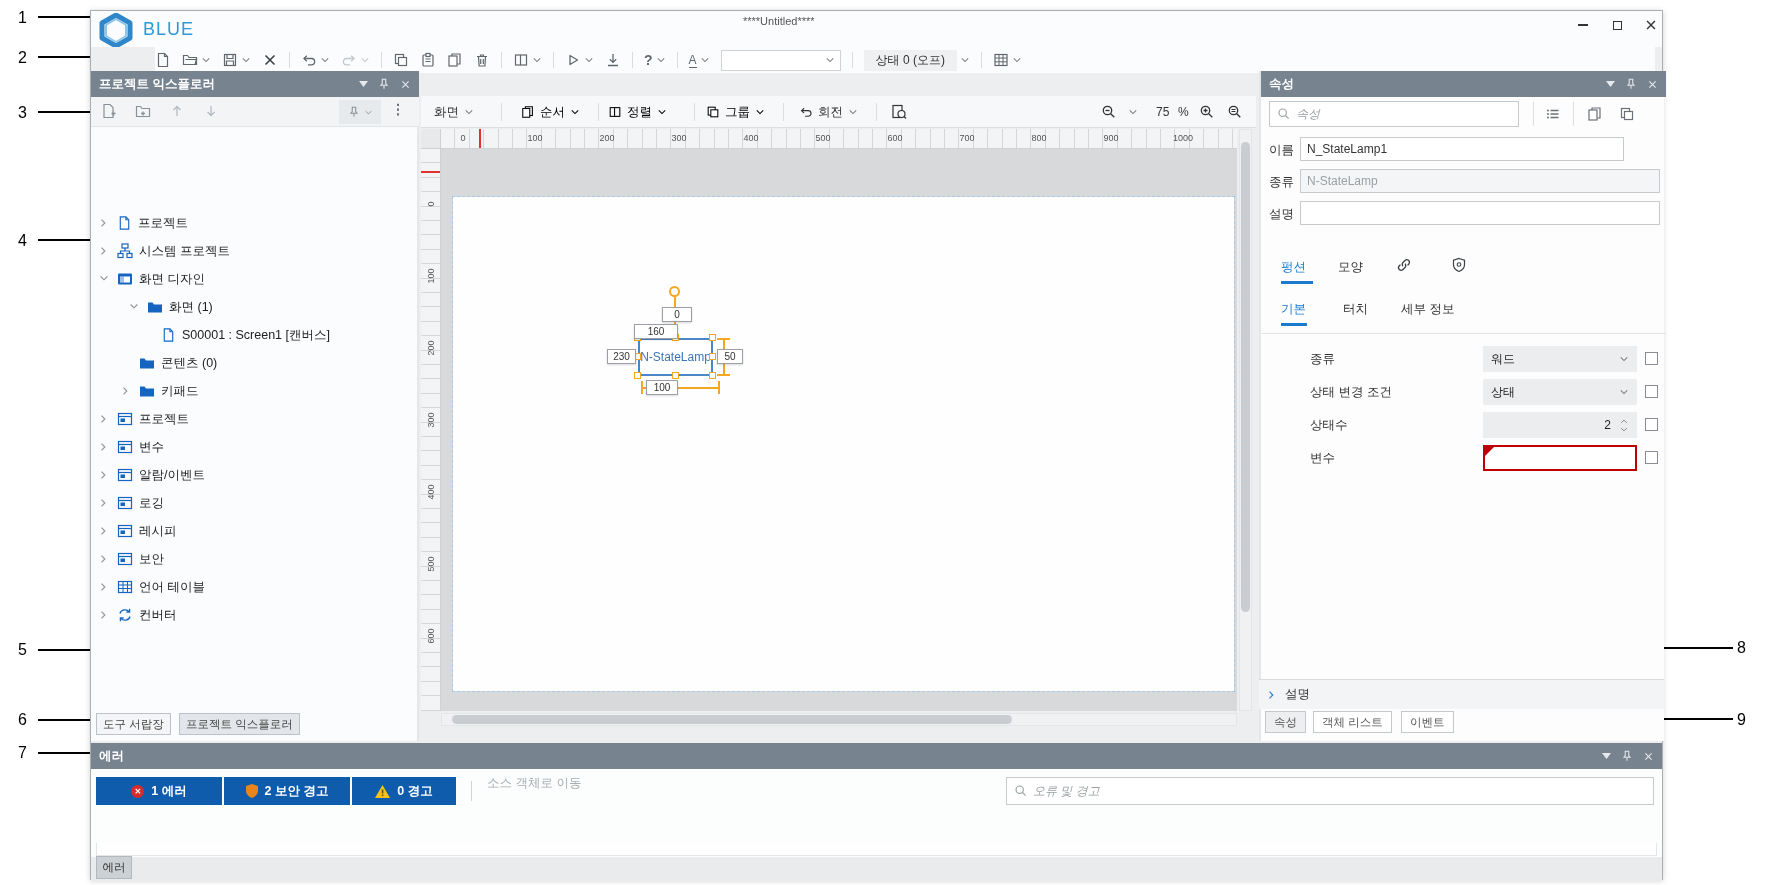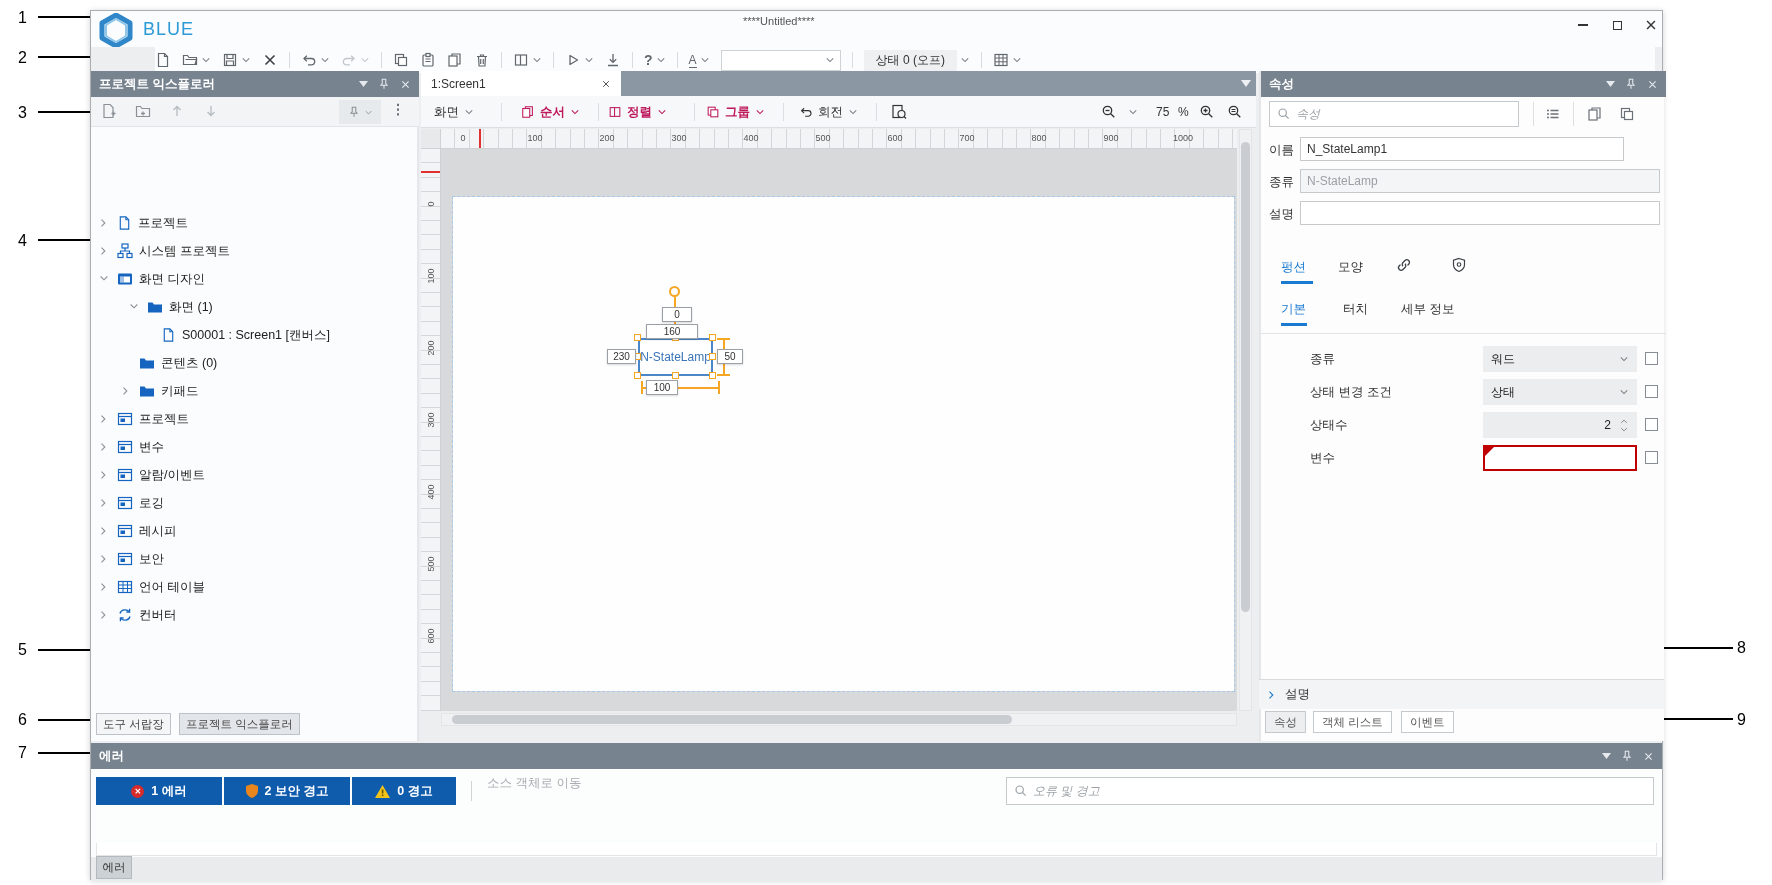--- a/index.html
+++ b/index.html
@@ -31,21 +31,21 @@
   .trow { position:absolute; height:22px; display:flex; align-items:center; gap:6px; font-size:12.5px; color:#222; cursor:default; white-space:nowrap; }
   .tchev { width:12px; color:#8a9095; display:inline-flex; }
   .ticon { color:#1565c0; display:inline-flex; }
   .btab { position:absolute; height:22px; font-size:11.5px; color:#444; background:#f4f5f6; border:1px solid #bcc2c7; display:flex; align-items:center; justify-content:center; padding:0 6px; }
   .btab.act { background:#e2e6ea; }
   
   .tabstrip { left:330px; top:60px; width:835px; height:25px; background:#8b97a3; }
   .ctab { position:absolute; left:0; top:0; width:200px; height:25px; background:#fff; display:flex; align-items:center; font-size:12px; color:#333; padding:0 10px; }
   .ctoolbar { left:330px; top:85px; width:835px; height:32px; background:#f7f8f9; border-bottom:1px solid #dcdfe2; }
   .cmi { position:absolute; top:0; height:32px; display:flex; align-items:center; gap:5px; font-size:12.5px; color:#333; }
-  .cmi.gray { color:#be185d;font-weight:bold; }
+  .cmi.gray { color:#000000; }
   .csep { position:absolute; top:7px; width:1px; height:18px; background:#dcdfe2; }
   .corner { left:330px; top:118px; width:20px; height:20px; background:#e8e9ea; border-right:1px solid #cfd2d5; border-bottom:1px solid #cfd2d5; }
   .hruler { left:350px; top:118px; width:796px; height:20px; background:#f3f4f5; border-bottom:1px solid #cfd2d5;
     background-image:repeating-linear-gradient(to right, transparent 0 13.4px, #d4d7da 13.4px 14.4px); }
   .hruler span { position:absolute; top:4px; width:24px; text-align:center; font-size:9px; color:#555; background:transparent; }
   .vruler { left:330px; top:138px; width:20px; height:562px; background:#f3f4f5; border-right:1px solid #cfd2d5;
     background-image:repeating-linear-gradient(to bottom, transparent 0 13.4px, #d4d7da 13.4px 14.4px); }
   .vruler span { position:absolute; left:-4px; width:28px; text-align:center; font-size:9px; color:#555; transform:rotate(-90deg); }
   .cgray { left:350px; top:138px; width:796px; height:562px; background:#d7d9db; }
   .cwhite { left:12px; top:48px; width:781px; height:494px; background:#fefefe; outline:1px dashed #a9c9e8; }
@@ -620,31 +620,20 @@
               <use href="#ic-convert"></use>
             </svg>
           </span>
           <span>컨버터</span>
         </div>
     </div>
 
     <div class="a btab" style="left:5px;top:702px">도구 서랍장</div>
     <div class="a btab act" style="left:88px;top:702px">프로젝트 익스플로러</div>
 
-    <div class="a tabstrip">
-      <div class="ctab">
-        <span>1:Screen1</span>
-        <svg style="margin-left:auto" width="10" height="10" viewBox="0 0 16 16" color="#555">
-            <use href="#ic-x"></use>
-          </svg>
-      </div>
-      <svg class="a" style="left:820px;top:9px" width="10" height="7" viewBox="0 0 10 7">
-          <path d="M0 0h10L5 7z" fill="#eef1f3"></path>
-        </svg>
-    </div>
 
     <div class="a ctoolbar">
       <span class="cmi" style="left:13px">
           <span>화면</span>
           <svg class="cv" width="10" height="8" viewBox="0 0 12 10">
             <use href="#ic-chev"></use>
           </svg>
         </span>
       <span class="csep" style="left:80px"></span>
       <span class="cmi gray" style="left:100px">
@@ -768,21 +757,21 @@
     <div class="handle" style="left:618px;top:323px"></div>
     <div class="handle" style="left:543px;top:342px"></div>
     <div class="handle" style="left:618px;top:342px"></div>
     <div class="handle" style="left:543px;top:361px"></div>
     <div class="handle" style="left:581px;top:361px"></div>
     <div class="handle" style="left:618px;top:361px"></div>
 
     <div class="wlab" style="left:571px;top:296px;width:30px">
         <span>0</span>
       </div>
-    <div class="wlab" style="left:555px;top:313px;width:52px">
+    <div class="wlab" style="left:543px;top:313px;width:44px">
         <span>160</span>
       </div>
     <div class="wlab" style="left:516px;top:338px;width:29px">
         <span>230</span>
       </div>
     <div class="wlab" style="left:626px;top:338px;width:26px">
         <span>50</span>
       </div>
     <div class="wlab" style="left:555px;top:369px;width:32px">
         <span>100</span>

